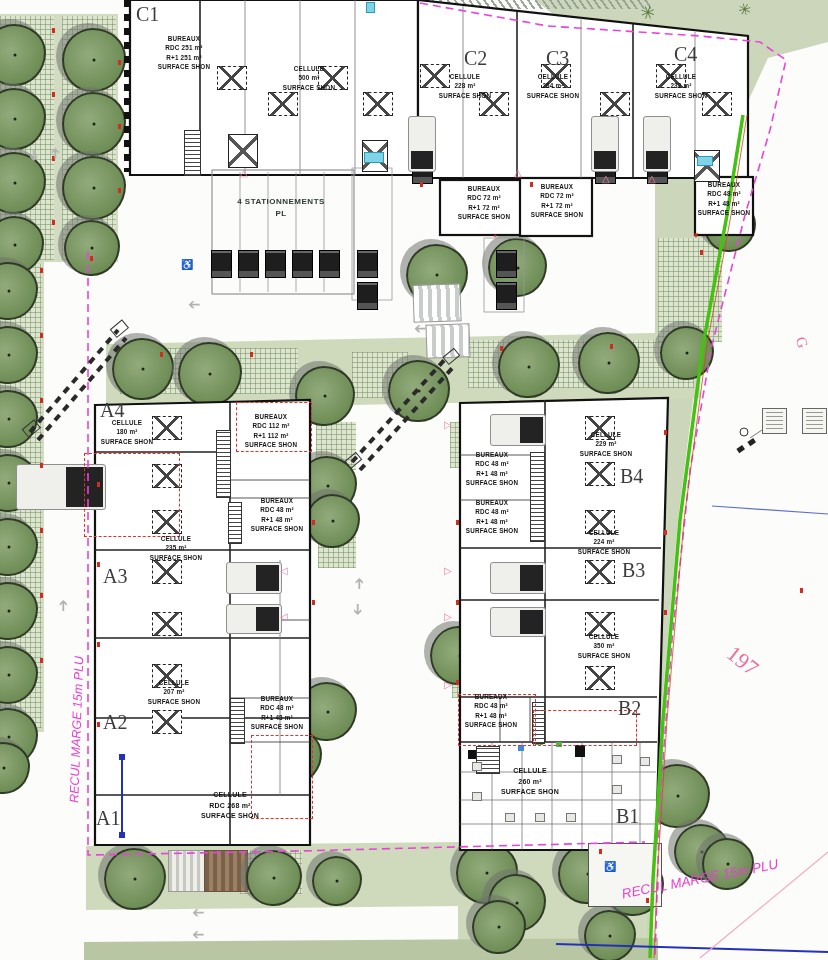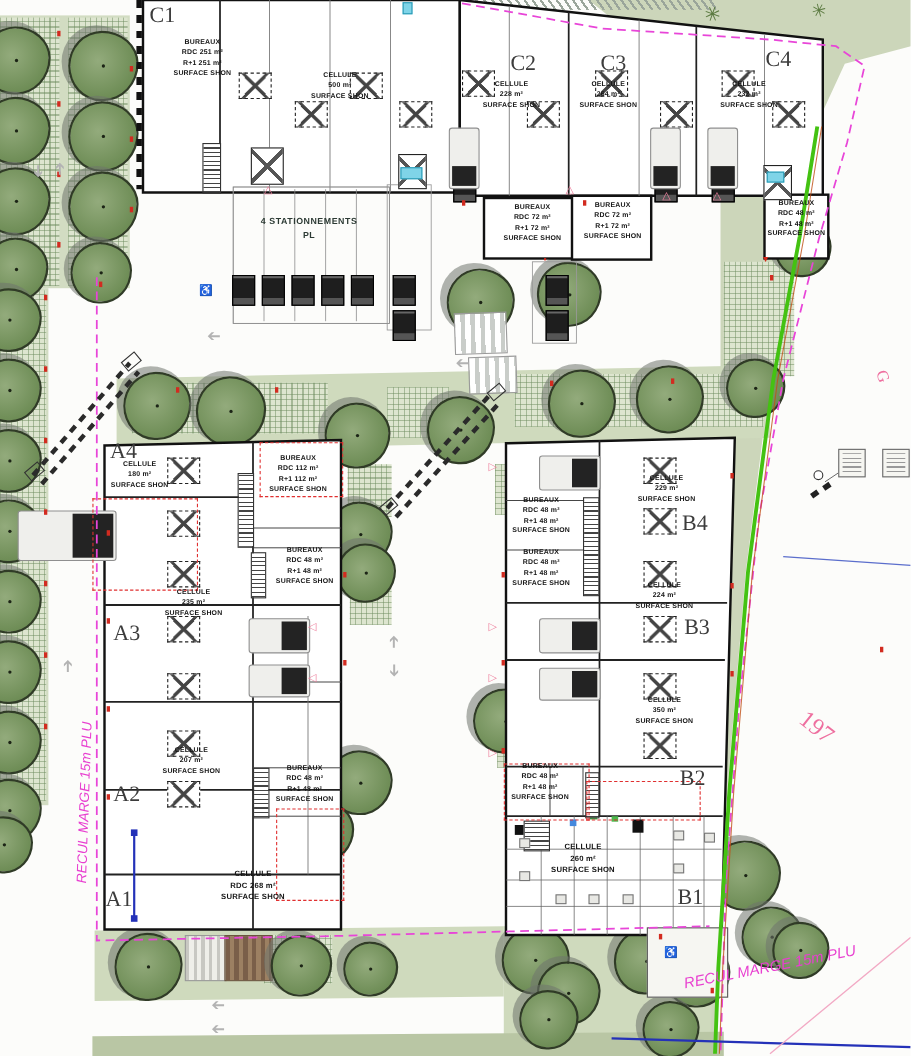--- a/index.html
+++ b/index.html
@@ -204,21 +204,21 @@
   <div class="fix" style="left:536px;top:740px;width:7px;height:5px;background:#4db84d"></div>
   <div class="fix" style="left:556px;top:742px;width:6px;height:5px;background:#4db84d"></div>
   <div class="fix" style="left:518px;top:745px;width:6px;height:6px;background:#4488dd"></div>
 
   <div class="ubox" style="left:762px;top:408px"></div>
   <div class="ubox" style="left:802px;top:408px"></div>
 
   <div class="big" style="left:136px;top:4px">C1</div>
   <div class="big" style="left:464px;top:48px">C2</div>
   <div class="big" style="left:546px;top:48px">C3</div>
-  <div class="big" style="left:696px;top:44px">C4</div>
+  <div class="big" style="left:674px;top:44px">C4</div>
   <div class="big" style="left:100px;top:400px">A4</div>
   <div class="big" style="left:103px;top:566px">A3</div>
   <div class="big" style="left:103px;top:712px">A2</div>
   <div class="big" style="left:96px;top:808px">A1</div>
   <div class="big" style="left:620px;top:466px">B4</div>
   <div class="big" style="left:622px;top:560px">B3</div>
   <div class="big" style="left:618px;top:698px">B2</div>
   <div class="big" style="left:616px;top:806px">B1</div>
 
   <div class="lbl" style="left:144px;top:34px;width:80px">BUREAUX

